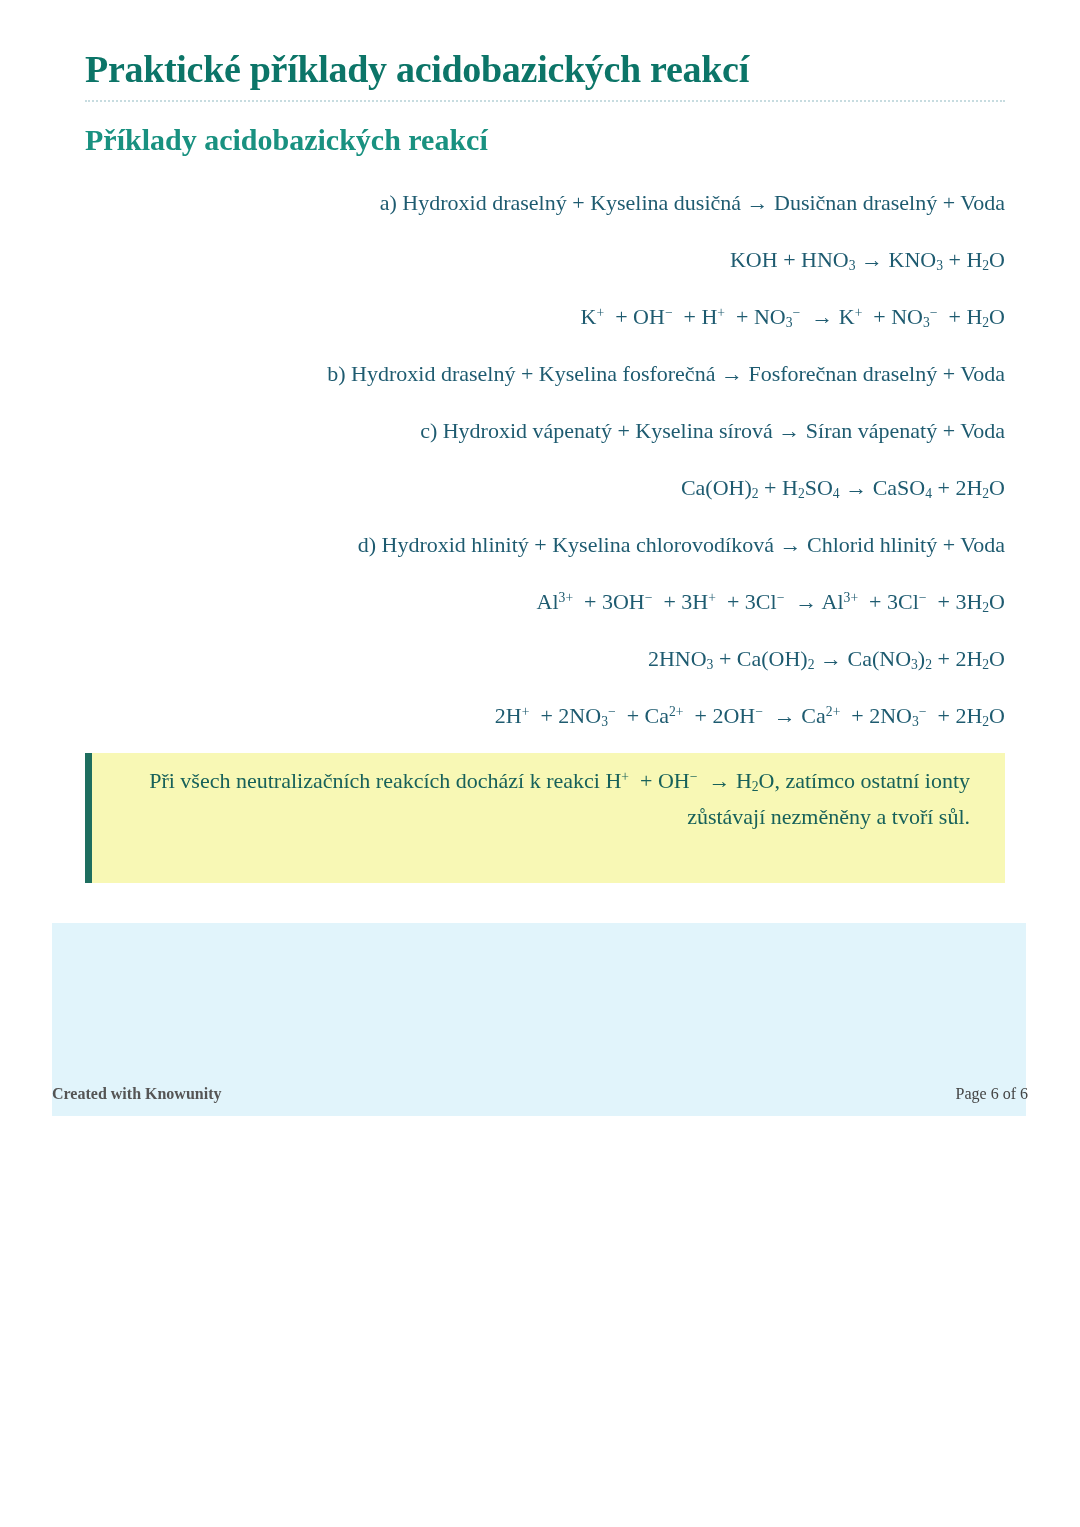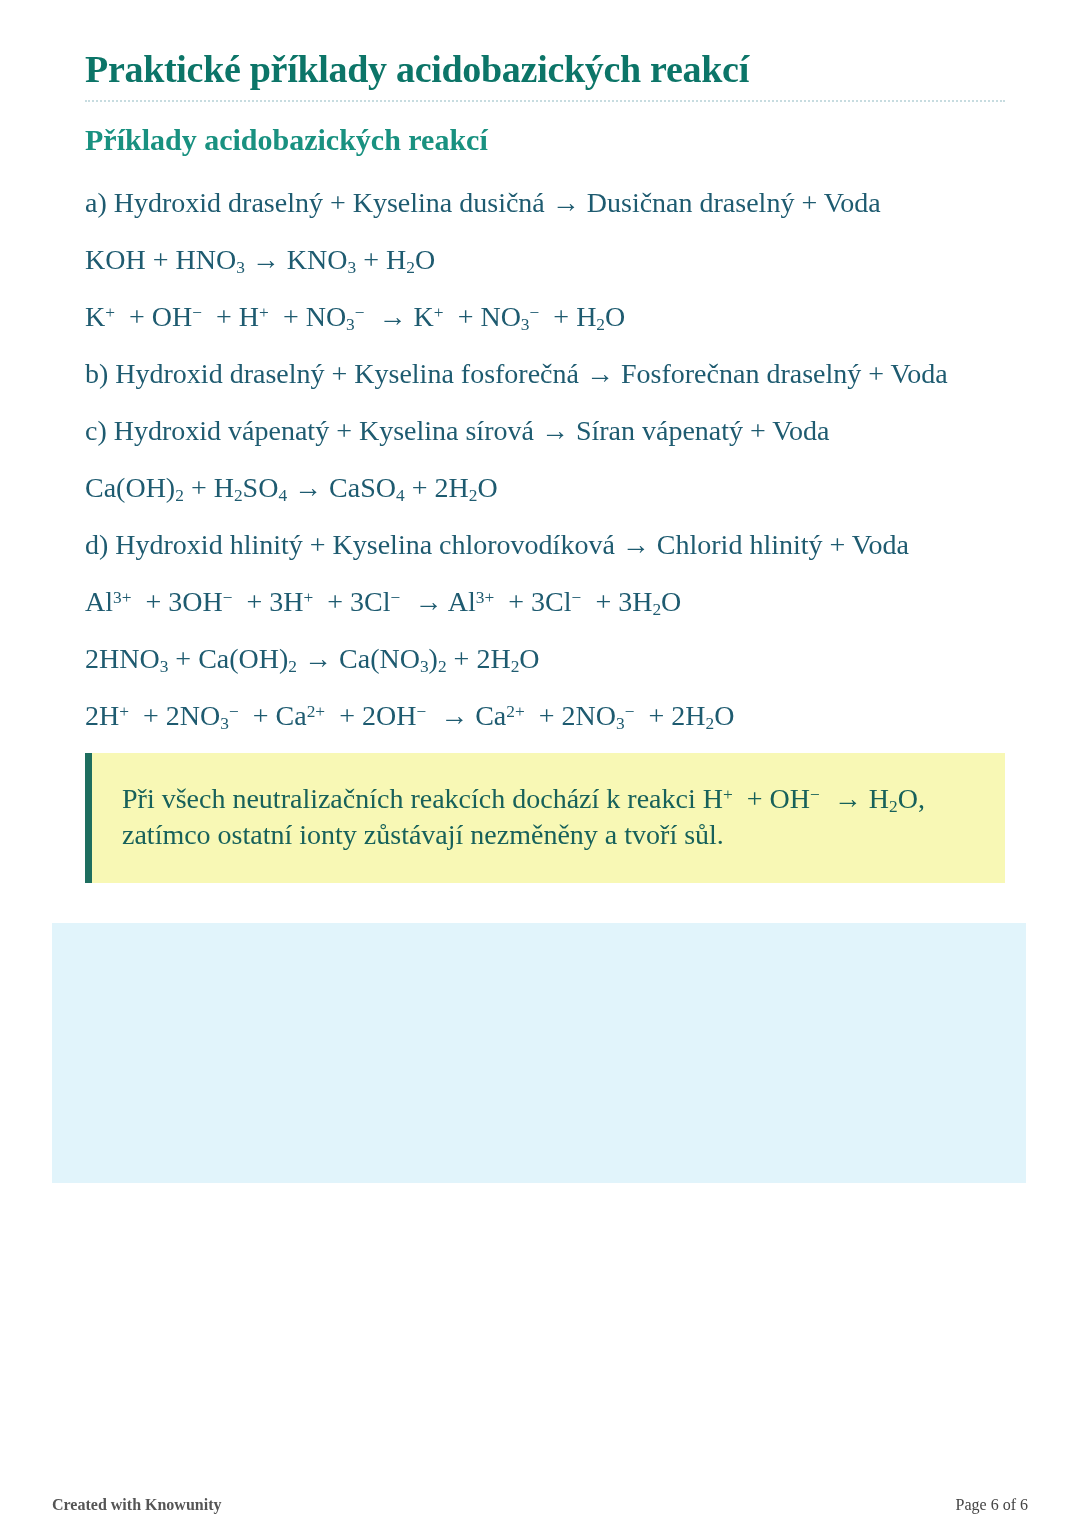--- a/index.html
+++ b/index.html
@@ -12,21 +12,21 @@
     --callout-border:#1e6e5f;
     --image-placeholder-bg:#e1f4fb;
     --divider:#c7dce0;
     --footer-left:#555555;
     --footer-right:#444444;
   }
   html,body{margin:0;padding:0;background:#ffffff;}
   .page{
     position:relative;
     width:1080px;
-    height:1527px;
+    height:1116px;
     box-sizing:border-box;
     padding:47px 75px 0 85px;
     background:#ffffff;
     overflow:hidden;
     font-family:"Liberation Serif","DejaVu Serif",serif;
   }
   h1{
     margin:0;
     font-size:38px;
     line-height:1.16;
@@ -42,45 +42,46 @@
   h2{
     margin:21px 0 0 0;
     font-size:30px;
     line-height:1.15;
     font-weight:bold;
     color:var(--subheading,#199180);
   }
   .reactions{margin-top:33px;}
   p.line{
     margin:0 0 33px 0;
-    font-size:28px;
+    font-size:22px;
     line-height:24px;
     color:var(--body-text,#1e5b70);
     white-space:pre-wrap;
+    text-align:right;
   }
   p.line sub{
     font-size:62%;
     vertical-align:baseline;
     position:relative;
     top:0.25em;
     line-height:0;
   }
   p.line sup{
     font-size:62%;
     vertical-align:baseline;
     position:relative;
     top:-0.45em;
     line-height:0;
   }
   .callout{
     margin-top:-8px;
     box-sizing:border-box;
     background:var(--callout-bg,#f8f8b5);
     border-left:7px solid var(--callout-border,#1e6e5f);
-    padding:28px 35px 27px 30px;
+    padding:10px 35px 27px 30px;
     min-height:130px;
   }
   .callout p.line{
     margin:0;
     line-height:36px;
     color:var(--callout-text,#17615a);
   }
   .image-box{
     margin:40px 0 0 -33px;
     width:974px;

